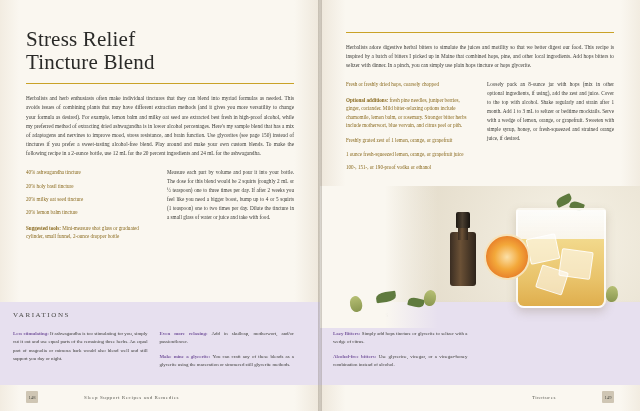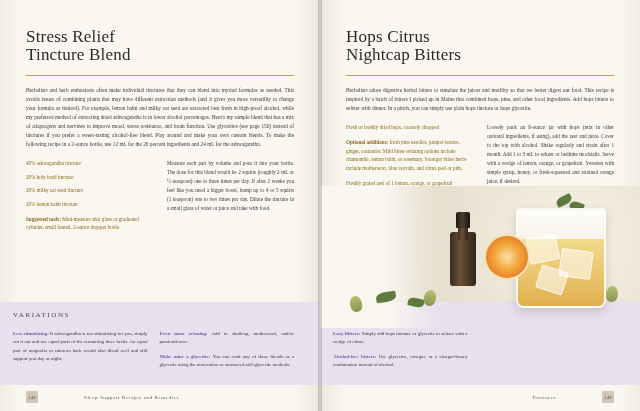--- a/index.html
+++ b/index.html
@@ -41,21 +41,21 @@
     top: 0;
     width: 4px;
     height: 411px;
     background: linear-gradient(to right, rgba(120,110,95,0.35), rgba(0,0,0,0.12), rgba(120,110,95,0.35));
     z-index: 30;
     pointer-events: none;
   }
   h1.title {
     font-family: "Liberation Serif", serif;
     font-weight: normal;
-    font-size: 17px;
+    font-size: 21px;
     line-height: 1.08;
     color: #2a2a28;
     margin: 6px 0 4px 0;
     letter-spacing: 0.2px;
   }
   .title-rule {
     border: none;
     border-top: 1px solid #c9a227;
     margin: 10px 0 10px 0;
     width: 100%;
@@ -320,22 +320,20 @@
       </div>
     </div>
 
     <div class="footer left-foot">
       <span class="folio">148</span>
       <span class="run-head">Sleep Support Recipes and Remedies</span>
     </div>
   </div>
 
   <div class="page right">
-    <h1 class="title" style="white-space: pre-line;">Hops Citrus
-Nightcap Bitters</h1>
     <hr class="title-rule">
     <p class="intro">Herbalists adore digestive herbal bitters to simulate the juices and motility so that we better digest our food. This recipe is inspired by a batch of bitters I picked up in Maine that combined hops, pine, and other local ingredients. Add hops bitters to seltzer with dinner. In a pinch, you can simply use plain hops tincture or hops glycerite.</p>
 
     <div class="cols">
       <div class="col">
         <ul class="ing-list">
           <li>Fresh or freshly dried hops, coarsely chopped</li>
         </ul>
         <p class="ing-note"><b>Optional additions:</b><span> fresh pine needles, juniper berries, ginger, coriander. Mild bitter-relaxing options include chamomile, lemon balm, or rosemary. Stronger bitter herbs include motherwort, blue vervain, and citrus peel or pith.</span></p>
         <ul class="ing-list" style="margin-top:7px;">

